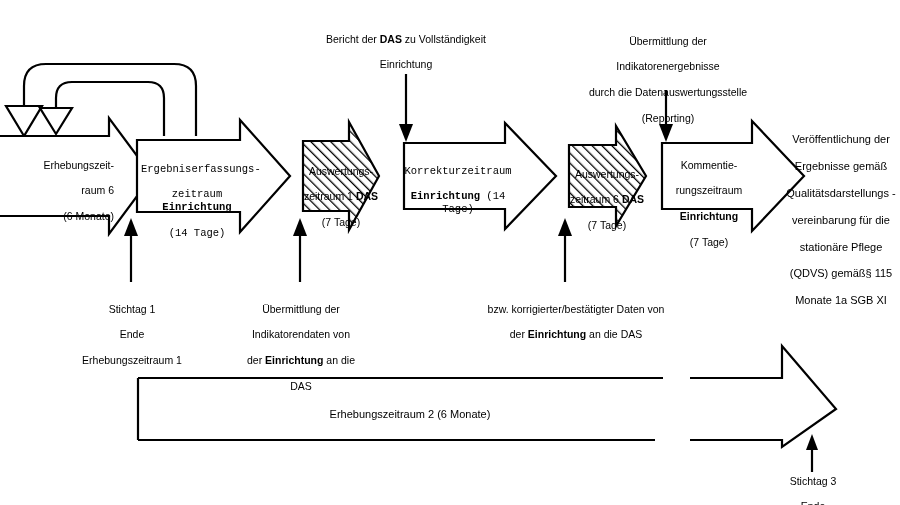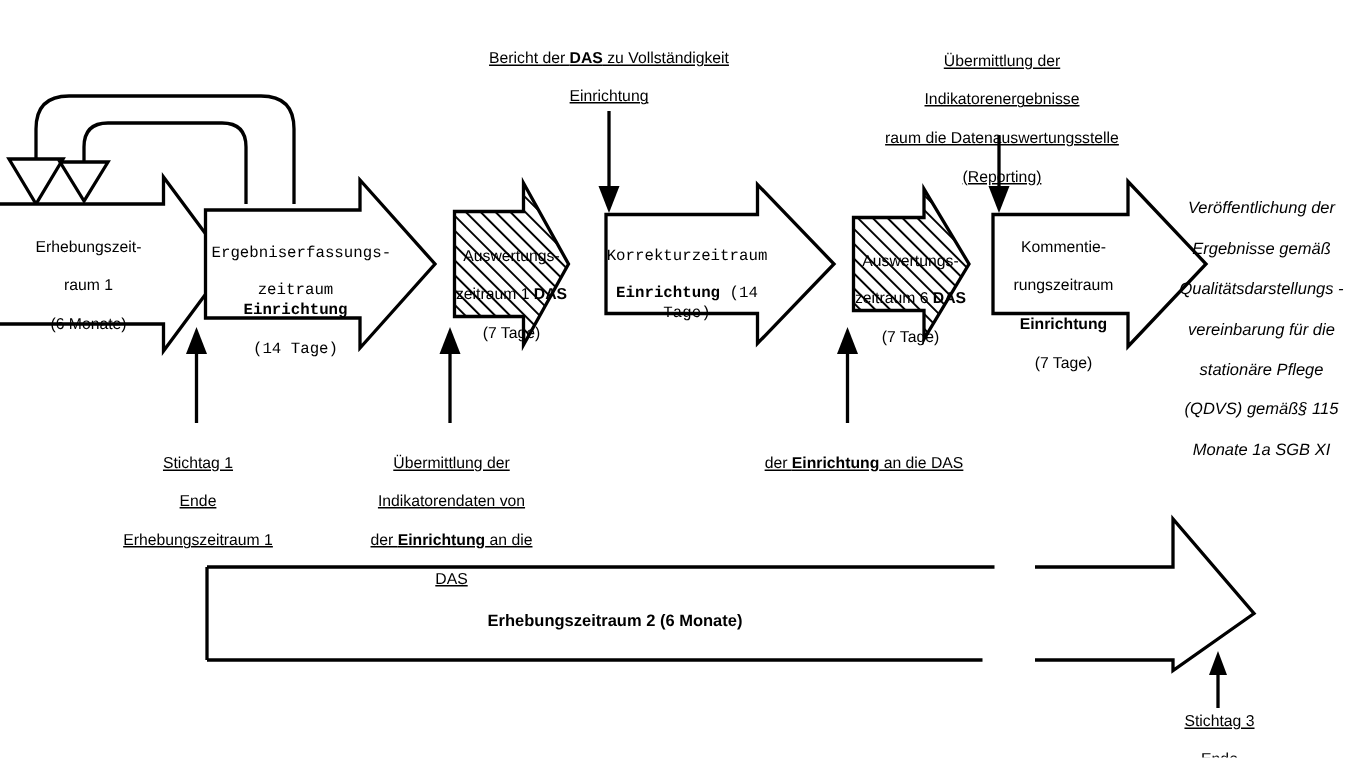--- a/index.html
+++ b/index.html
@@ -60,31 +60,29 @@
     color: #000000;
     line-height: 1.22;
     font-family: "Liberation Sans", sans-serif;
     white-space: pre-line;
   }
   .txt-stage {
     font-size: 10.5px;
   }
   .txt-note {
     font-size: 10.5px;
-    text-decoration: underline;
   }
   .txt-loop {
     font-size: 10.5px;
   }
   .txt-band {
     font-size: 11px;
   }
   .txt-pub {
     font-size: 11px;
-    font-style: italic;
   }
   b { font-weight: bold; }
 </style>
 </head>
 <body>
 
 <div id="diagram-root">
 
   <svg class="layer" viewBox="0 0 900 505">
     <defs>
@@ -148,23 +146,23 @@
 
     <g>
       <path class="conn-line" d="M 138,378 L 138,440"></path>
       <path class="conn-line" d="M 138,378 L 663,378"></path>
       <path class="conn-line" d="M 138,440 L 655,440"></path>
       <path class="conn-line" d="M 690,378 L 782,378 L 782,346 L 836,409 L 782,447 L 782,440 L 690,440"></path>
     </g>
   </svg>
 
 
-  <div class="txt txt-stage" style="left:4px; top:146px; width:110px;">
+  <div class="txt txt-stage" style="left:4px; top:146px; width:110px;text-align:right;">
     <div>Erhebungszeit-</div>
-    <div>raum 1</div>
+    <div>raum 6</div>
     <div>(6 Monate)</div>
   </div>
 
   <div class="txt txt-stage" style="left:141px; top:150px; width:112px;font-family:Liberation Mono, monospace;">
     <div>Ergebniserfassungs-</div>
     <div><span>zeitraum </span><b>Einrichtung</b></div>
     <div>(14 Tage)</div>
   </div>
 
   <div class="txt txt-stage" style="left:296px; top:152px; width:90px;">
@@ -202,44 +200,45 @@
   </div>
 
   <div class="txt txt-note" style="left:296px; top:20px; width:220px;">
     <div><span>Bericht der  </span><b>DAS</b><span> zu Vollständigkeit</span></div>
     <div>Einrichtung</div>
   </div>
 
   <div class="txt txt-note" style="left:568px; top:22px; width:200px;">
     <div>Übermittlung der</div>
     <div>Indikatorenergebnisse</div>
-    <div>raum die Datenauswertungsstelle</div>
+    <div>durch die Datenauswertungsstelle</div>
     <div>(Reporting)</div>
   </div>
 
   <div class="txt txt-note" style="left:61px; top:290px; width:142px;">
     <div>Stichtag 1</div>
     <div>Ende</div>
     <div>Erhebungszeitraum 1</div>
   </div>
 
   <div class="txt txt-note" style="left:236px; top:290px; width:130px;">
     <div>Übermittlung der</div>
     <div>Indikatorendaten von</div>
     <div><span>der </span><b>Einrichtung</b><span>  an die</span></div>
     <div>DAS</div>
   </div>
 
   <div class="txt txt-note" style="left:458px; top:290px; width:236px;">
+    <div>bzw. korrigierter/bestätigter Daten von</div>
     <div><span>der </span><b>Einrichtung</b><span>  an die DAS</span></div>
   </div>
 
   <div class="txt txt-note" style="left:742px; top:462px; width:142px;">
     <div>Stichtag 3</div>
     <div>Ende</div>
     
   </div>
 
-  <div class="txt txt-band" style="left:260px; top:395px; width:300px;font-weight:bold;">
+  <div class="txt txt-band" style="left:260px; top:395px; width:300px;">
     <span>Erhebungszeitraum 2 (6 Monate)</span>
   </div>
 
 </div>
 
 </body></html>

